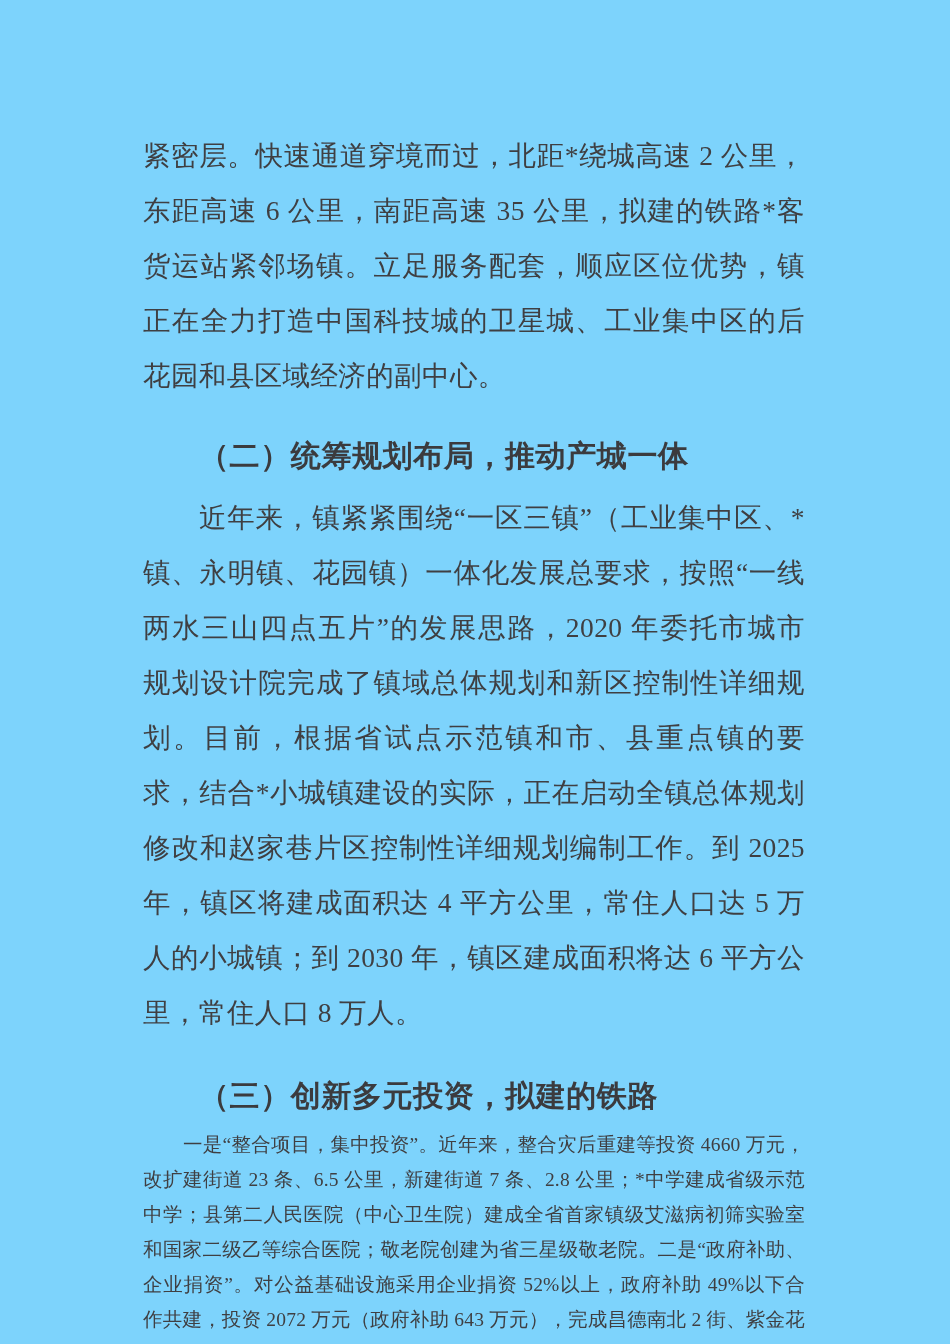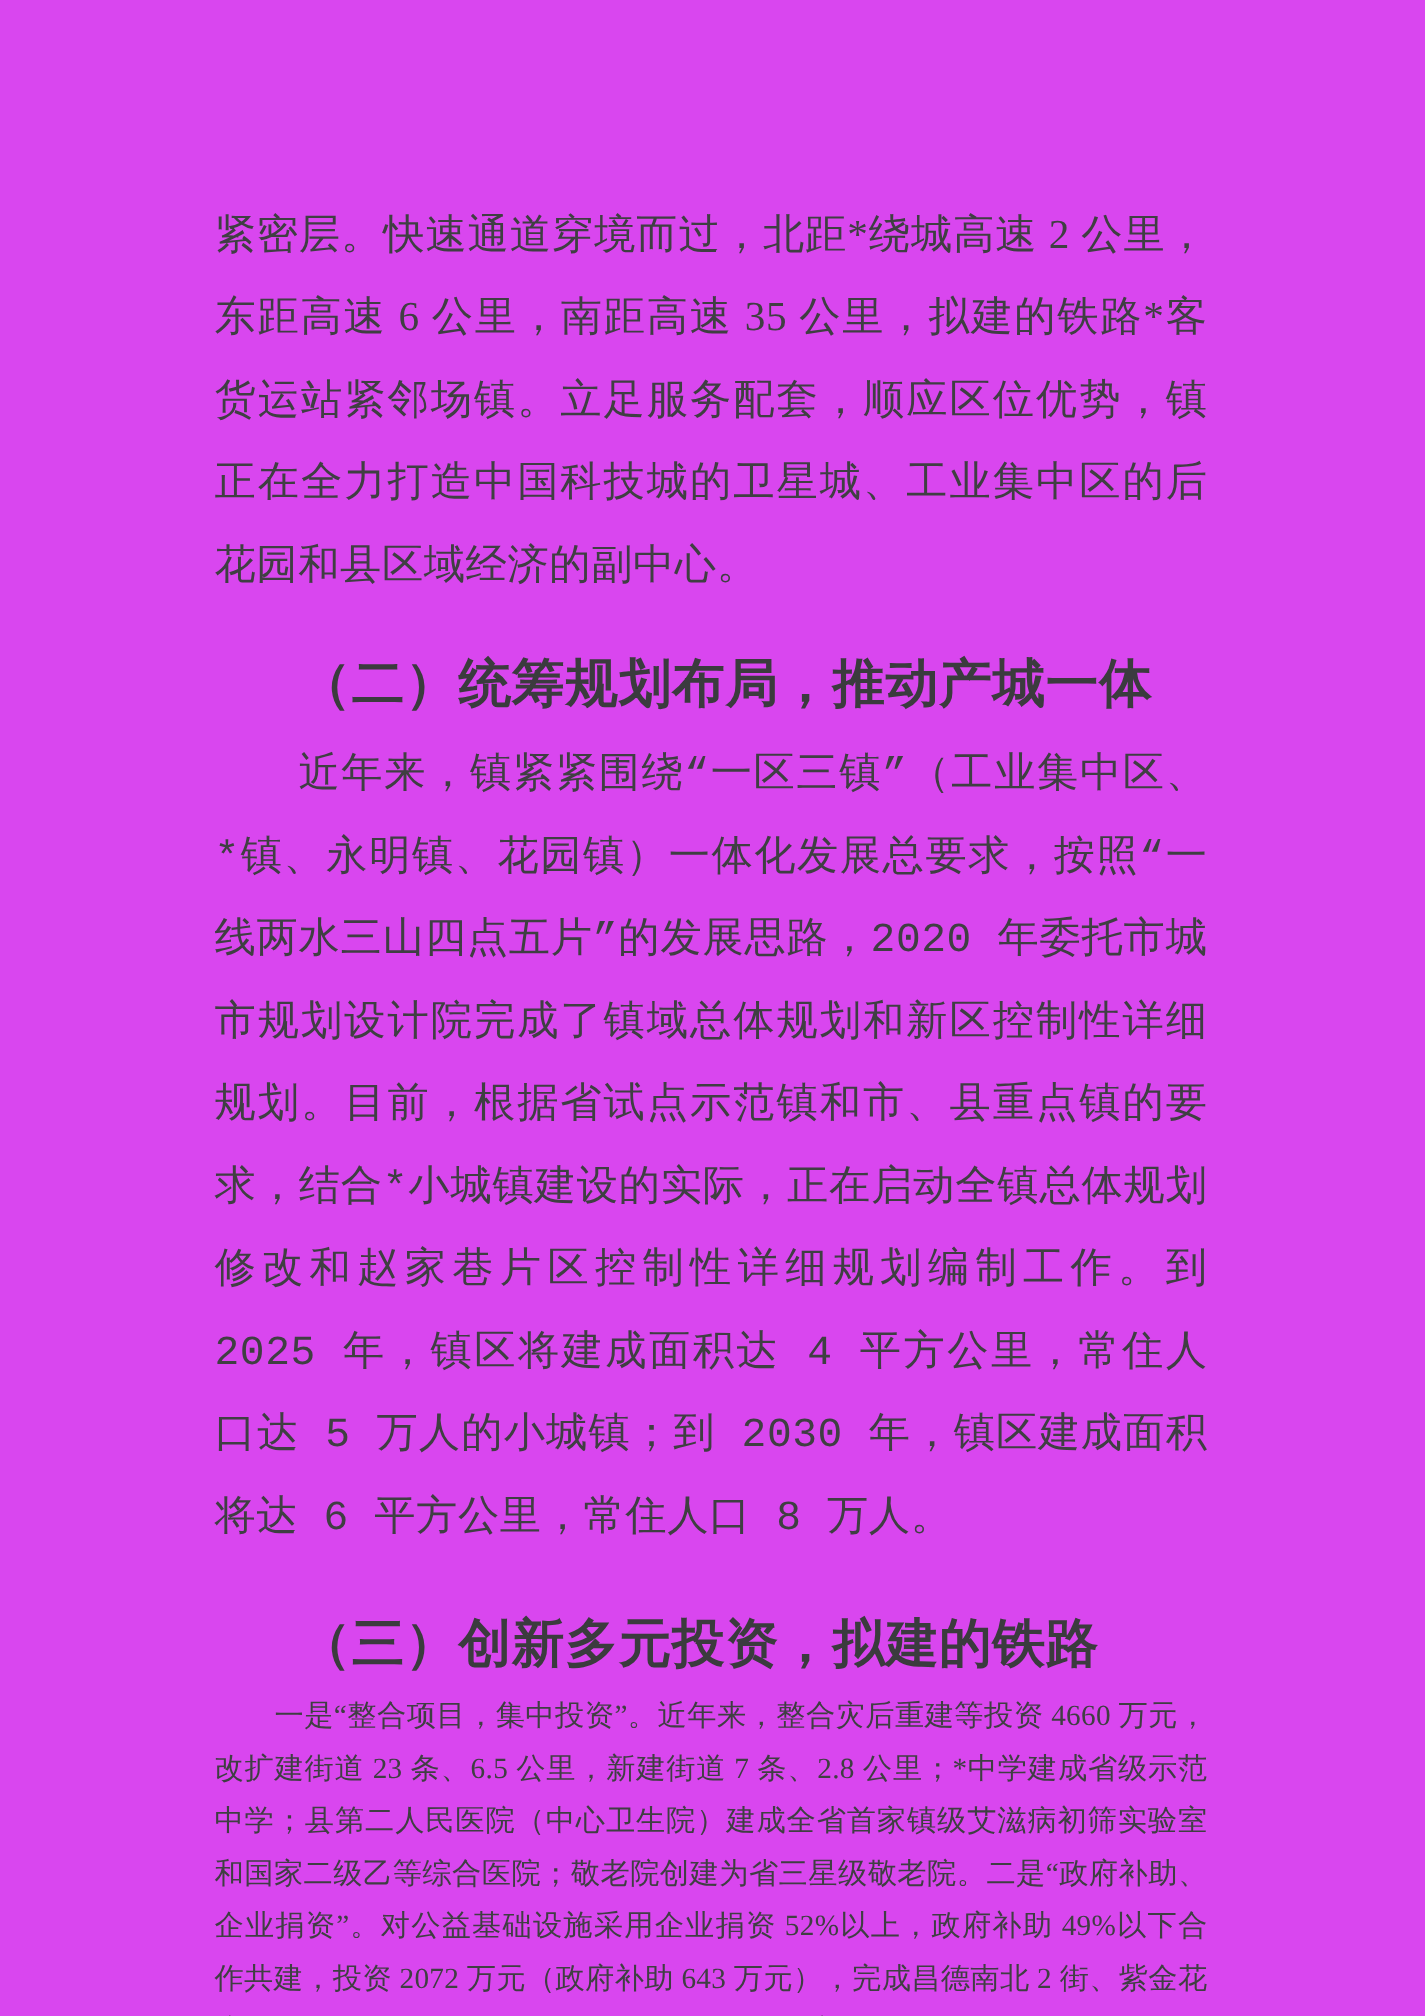--- a/index.html
+++ b/index.html
@@ -29,26 +29,25 @@
     font-size: 27.5px;
     line-height: 55px;
     text-align: justify;
     text-justify: inter-ideograph;
     letter-spacing: 0.4px;
     margin: 0;
     color: #3f3f42;
   }
   .body-large.indent {
     text-indent: 56px;
-    font-family: Liberation Mono, monospace;
   }
 
   
   .heading {
-    font-size: 35px;
+    font-size: 30px;
     line-height: 55px;
     font-weight: bold;
     text-indent: 56px;
     letter-spacing: 0.6px;
     margin: 0;
     color: #3b3b3e;
     white-space: nowrap;
   }
 
   
@@ -66,21 +65,21 @@
   }
 
   .gap-h-top  { height: 25px; }
   .gap-h-btm  { height: 7px; }
   .gap-h2-top { height: 28px; }
   .gap-h2-btm { height: 4px; }
 </style>
 </head>
 <body>
 
-<div class="page" style="background: #d946ef; color: rgb(63, 63, 66);">
+<div class="page" style="background: #7dd3fc; color: rgb(63, 63, 66);">
   <div class="content">
 
     <p class="body-large">紧密层。快速通道穿境而过，北距*绕城高速 2 公里，东距高速 6 公里，南距高速 35 公里，拟建的铁路*客货运站紧邻场镇。立足服务配套，顺应区位优势，镇正在全力打造中国科技城的卫星城、工业集中区的后花园和县区域经济的副中心。</p>
 
     <div class="gap-h-top"></div>
 
     <h2 class="heading">（二）统筹规划布局，推动产城一体</h2>
 
     <div class="gap-h-btm"></div>
 

